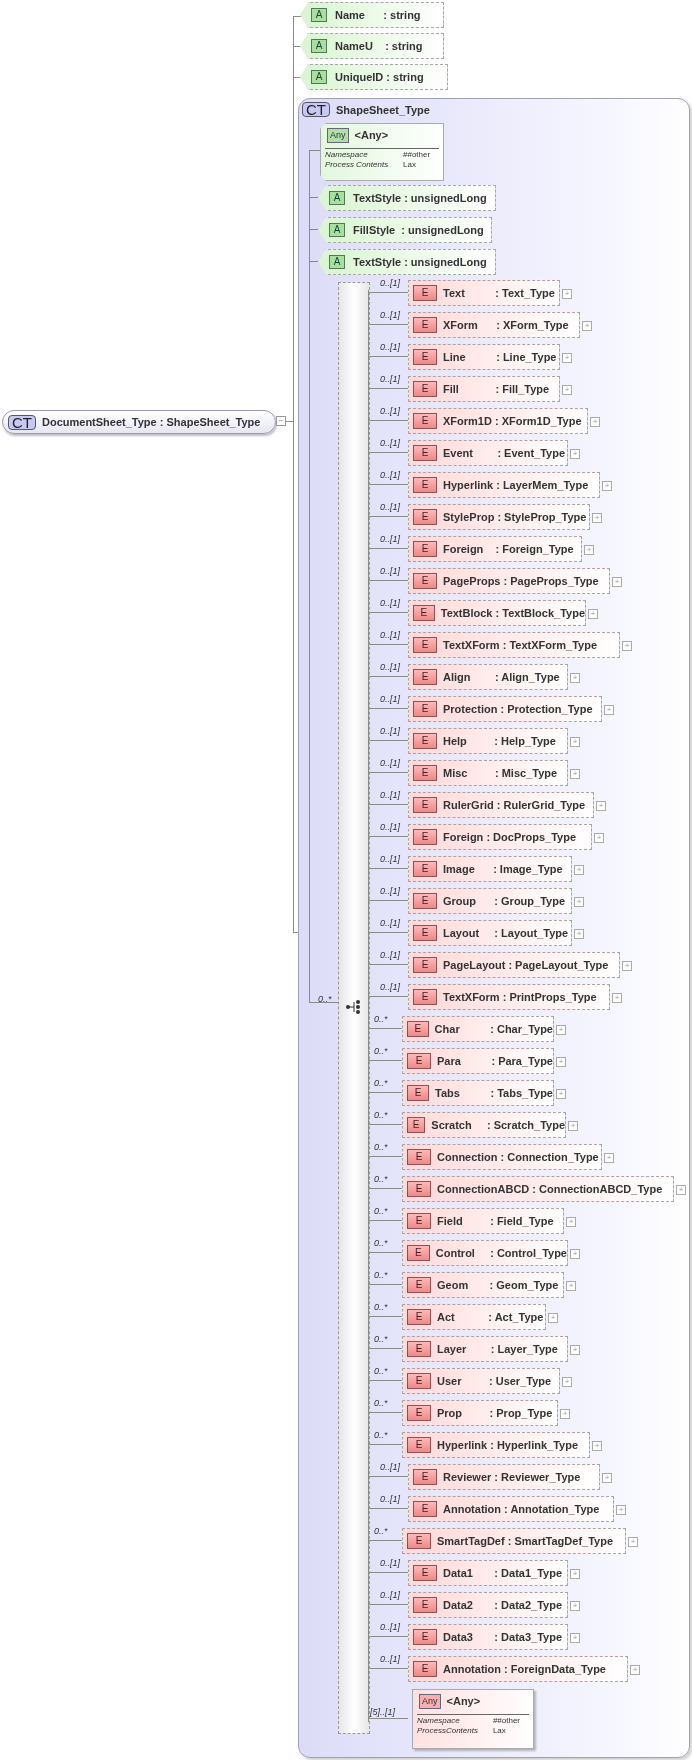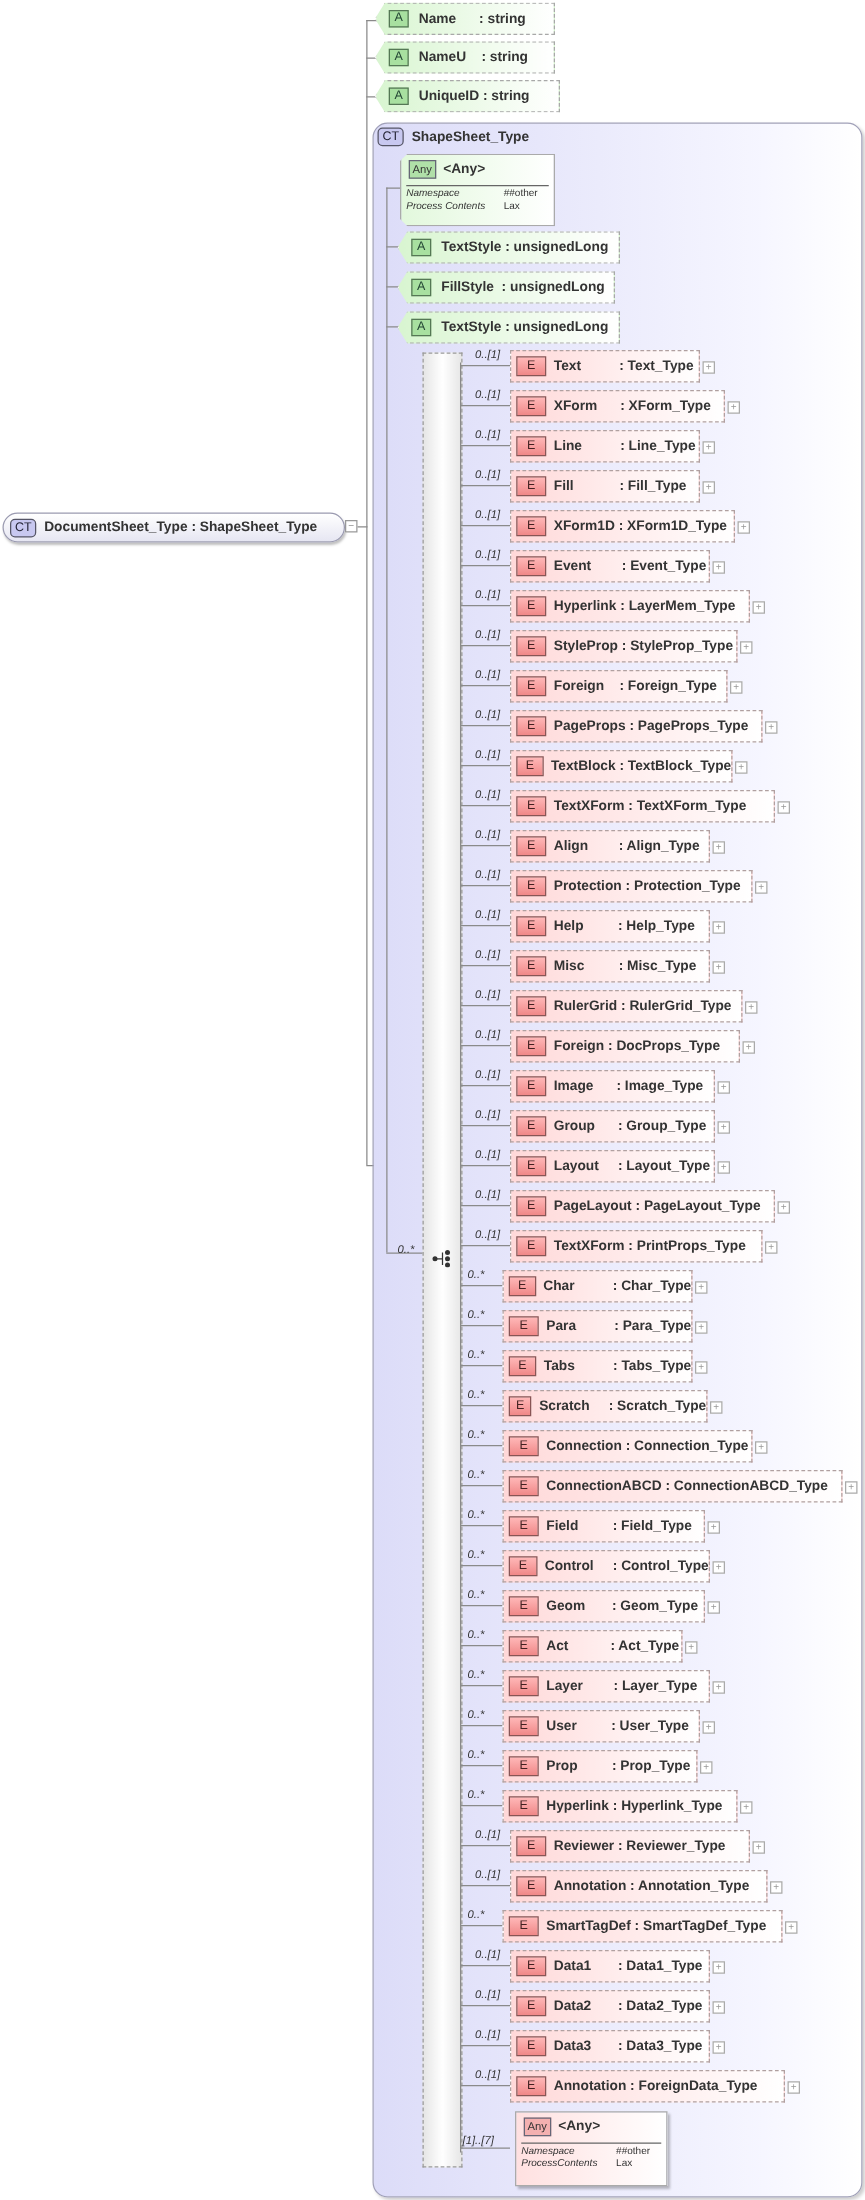--- a/index.html
+++ b/index.html
@@ -8,21 +8,21 @@
   .line-h { position:absolute; height:1px; background:#8a8a8a; }
   .line-v { position:absolute; width:1px; background:#8a8a8a; }
 
   
   .root { position:absolute; left:2px; top:410px; width:272px; height:22px;
           border:1px solid #9a9ab0; border-radius:12px;
           background:linear-gradient(#ffffff,#e6e6f2);
           box-shadow:1px 2px 2px rgba(0,0,0,0.25);
           display:flex; align-items:center; font-weight:bold; font-size:11px; }
   .ct-badge { display:inline-block; border:1px solid #556; border-radius:4px;
-              background:#c8c8f0; font-size:10px; font-weight:normal; padding:0 3px;
+              background:#c8c8f0; font-size:15px; font-weight:normal; padding:0 3px;
               margin-left:5px; margin-right:6px; line-height:13px; color:#223; }
   .collapse-box { position:absolute; width:8px; height:8px; border:1px solid #999;
                   background:#fff; font-size:8px; line-height:8px; text-align:center; color:#888; }
 
   
   .attr { position:absolute; height:24px; border:1px dashed #a8a8a8;
           background:linear-gradient(90deg,#d8f5d0,#ffffff);
           display:flex; align-items:center; font-weight:bold; font-size:11px;
           clip-path:polygon(8px 0,100% 0,100% 100%,8px 100%,0 50%); padding-left:2px; }
   .a-badge { display:inline-block; border:1px solid #557755; background:#a8e0a0;
@@ -322,21 +322,21 @@
     <div class="occ" style="left: 380px; top: 1622px;">0..[1]</div>
     <div class="elem" style="left: 408px; top: 1624px; width: 158px;"><span class="e-badge">E</span><span>Data3       : Data3_Type</span></div>
     <div class="plus" style="left: 570px; top: 1633px;">+</div>
     <div class="line-h" style="left: 368px; top: 1668px; width: 40px;"></div>
     <div class="occ" style="left: 380px; top: 1654px;">0..[1]</div>
     <div class="elem" style="left: 408px; top: 1656px; width: 218px;"><span class="e-badge">E</span><span>Annotation : ForeignData_Type</span></div>
     <div class="plus" style="left: 630px; top: 1665px;">+</div>
   </div>
 
 <div class="line-h" style="left:368px;top:1718px;width:40px;"></div>
-<div class="occ" style="left:370px;top:1707px;">[1]..[7]</div>
+<div class="occ" style="left:370px;top:1707px;">[5]..[1]</div>
 <div class="anybox red" style="left:412px;top:1689px;width:120px;height:58px;">
   <div class="any-head">
     <span class="any-badge">Any</span>
     <span>&lt;Any&gt;</span>
   </div>
   <div class="any-sep"></div>
   <div class="any-props">
     <span class="k">Namespace</span>
     <span>##other</span>
     <span class="k">ProcessContents</span>

